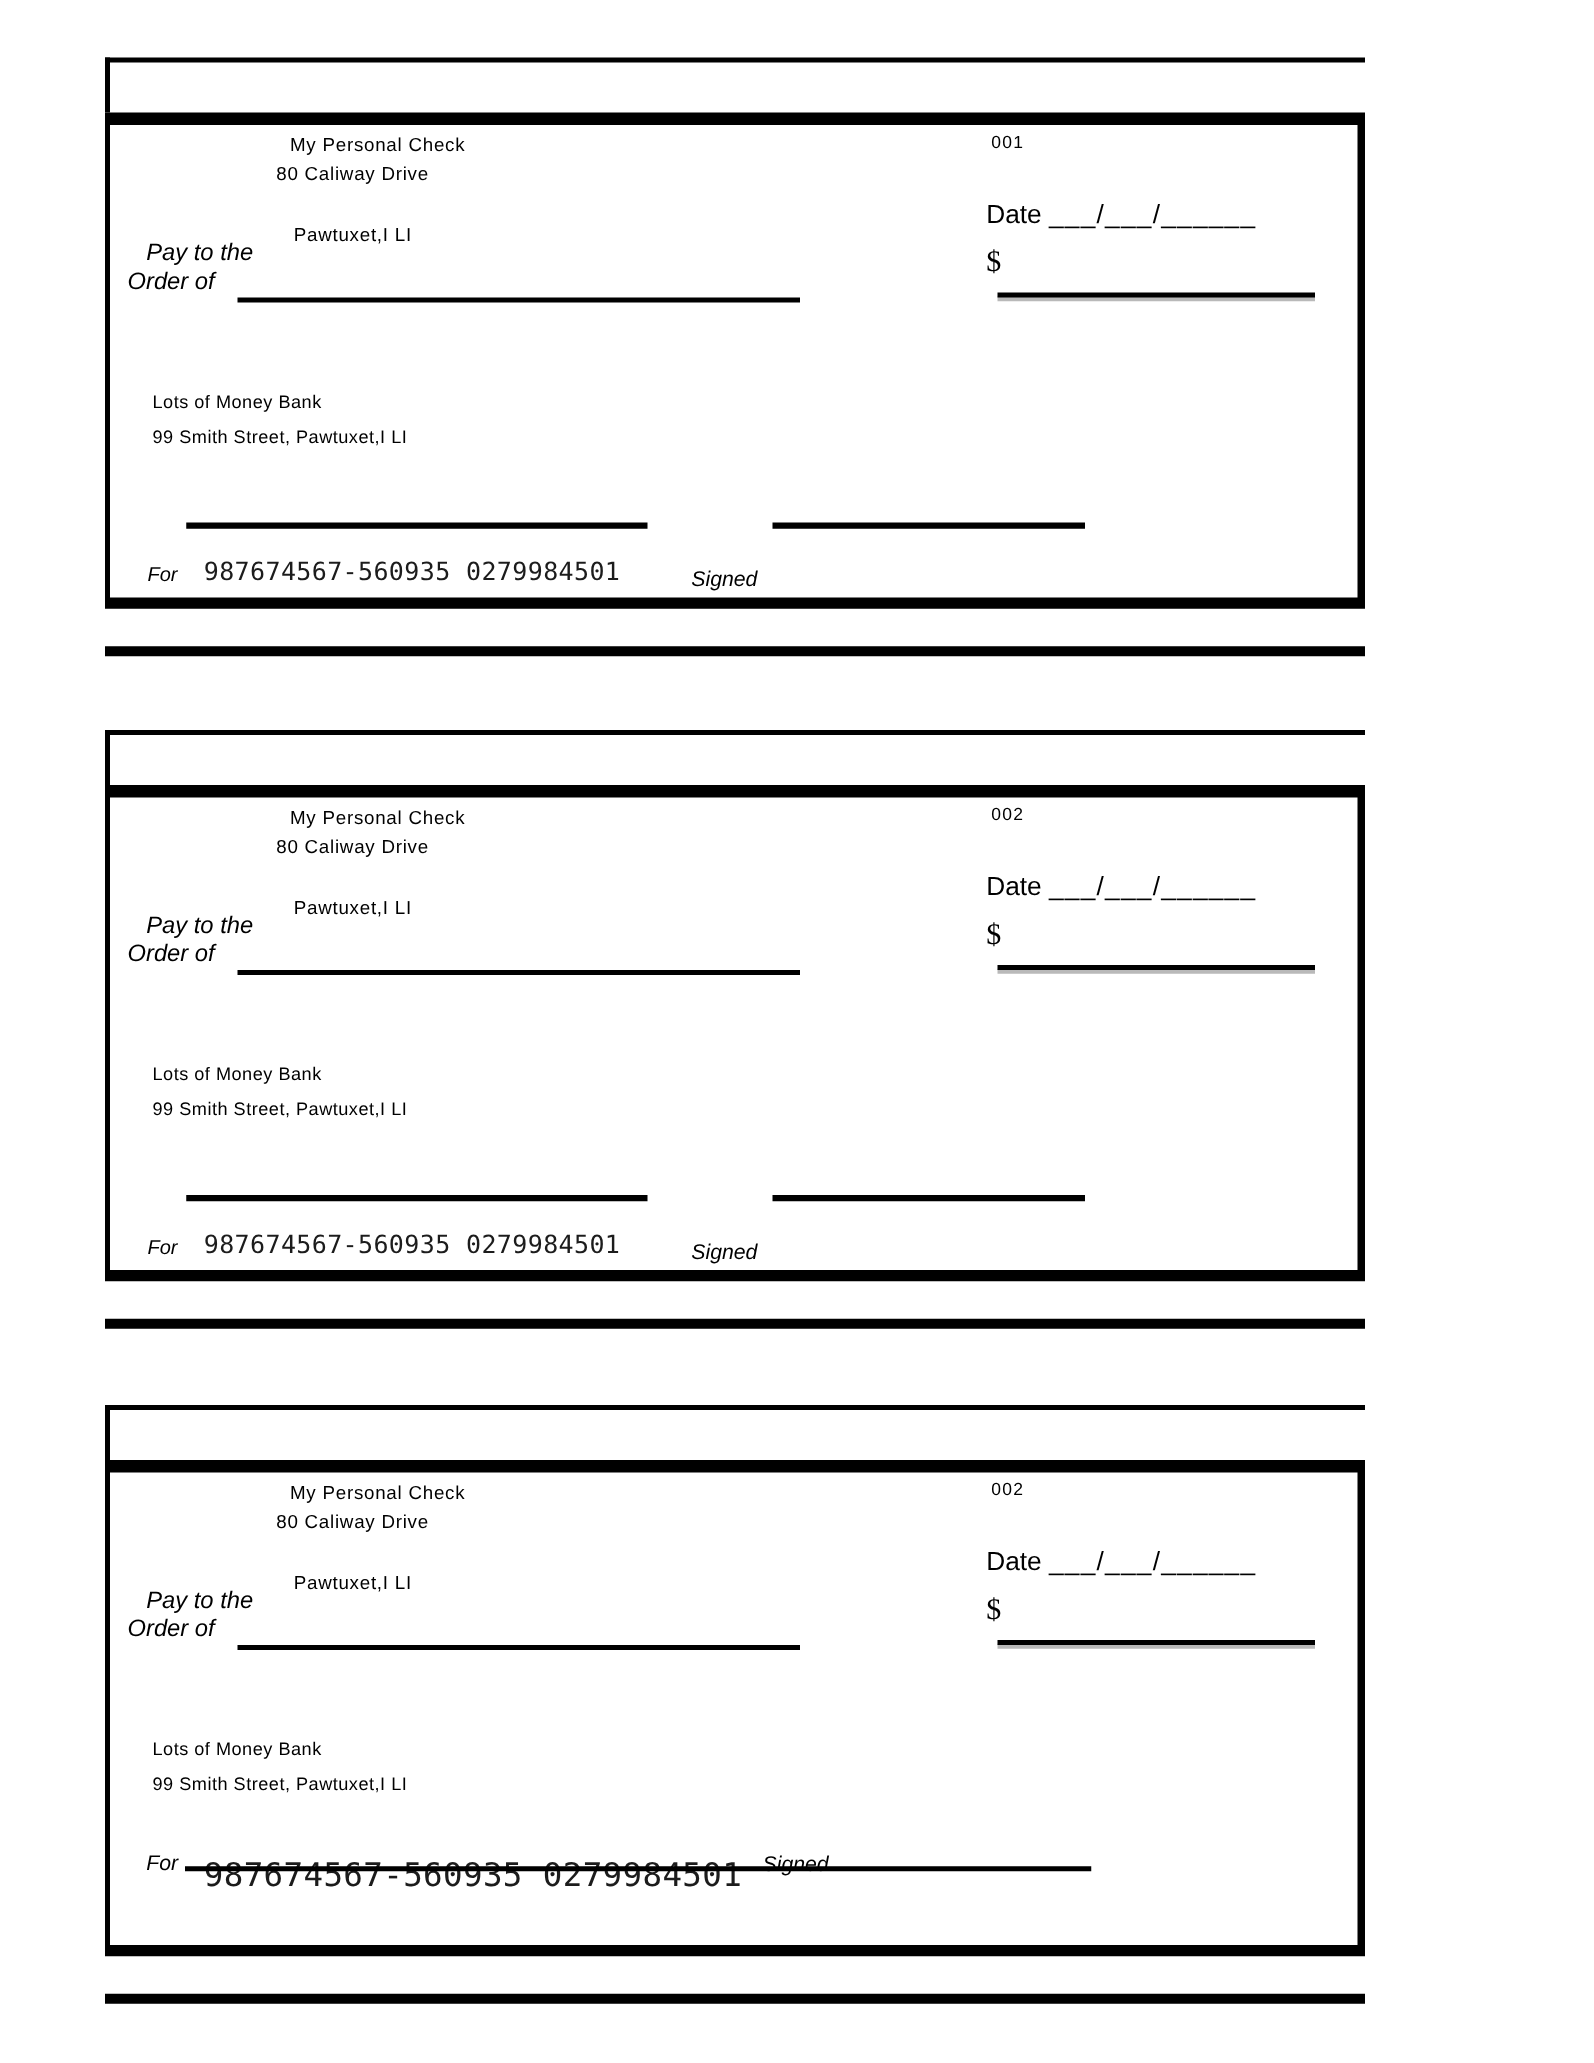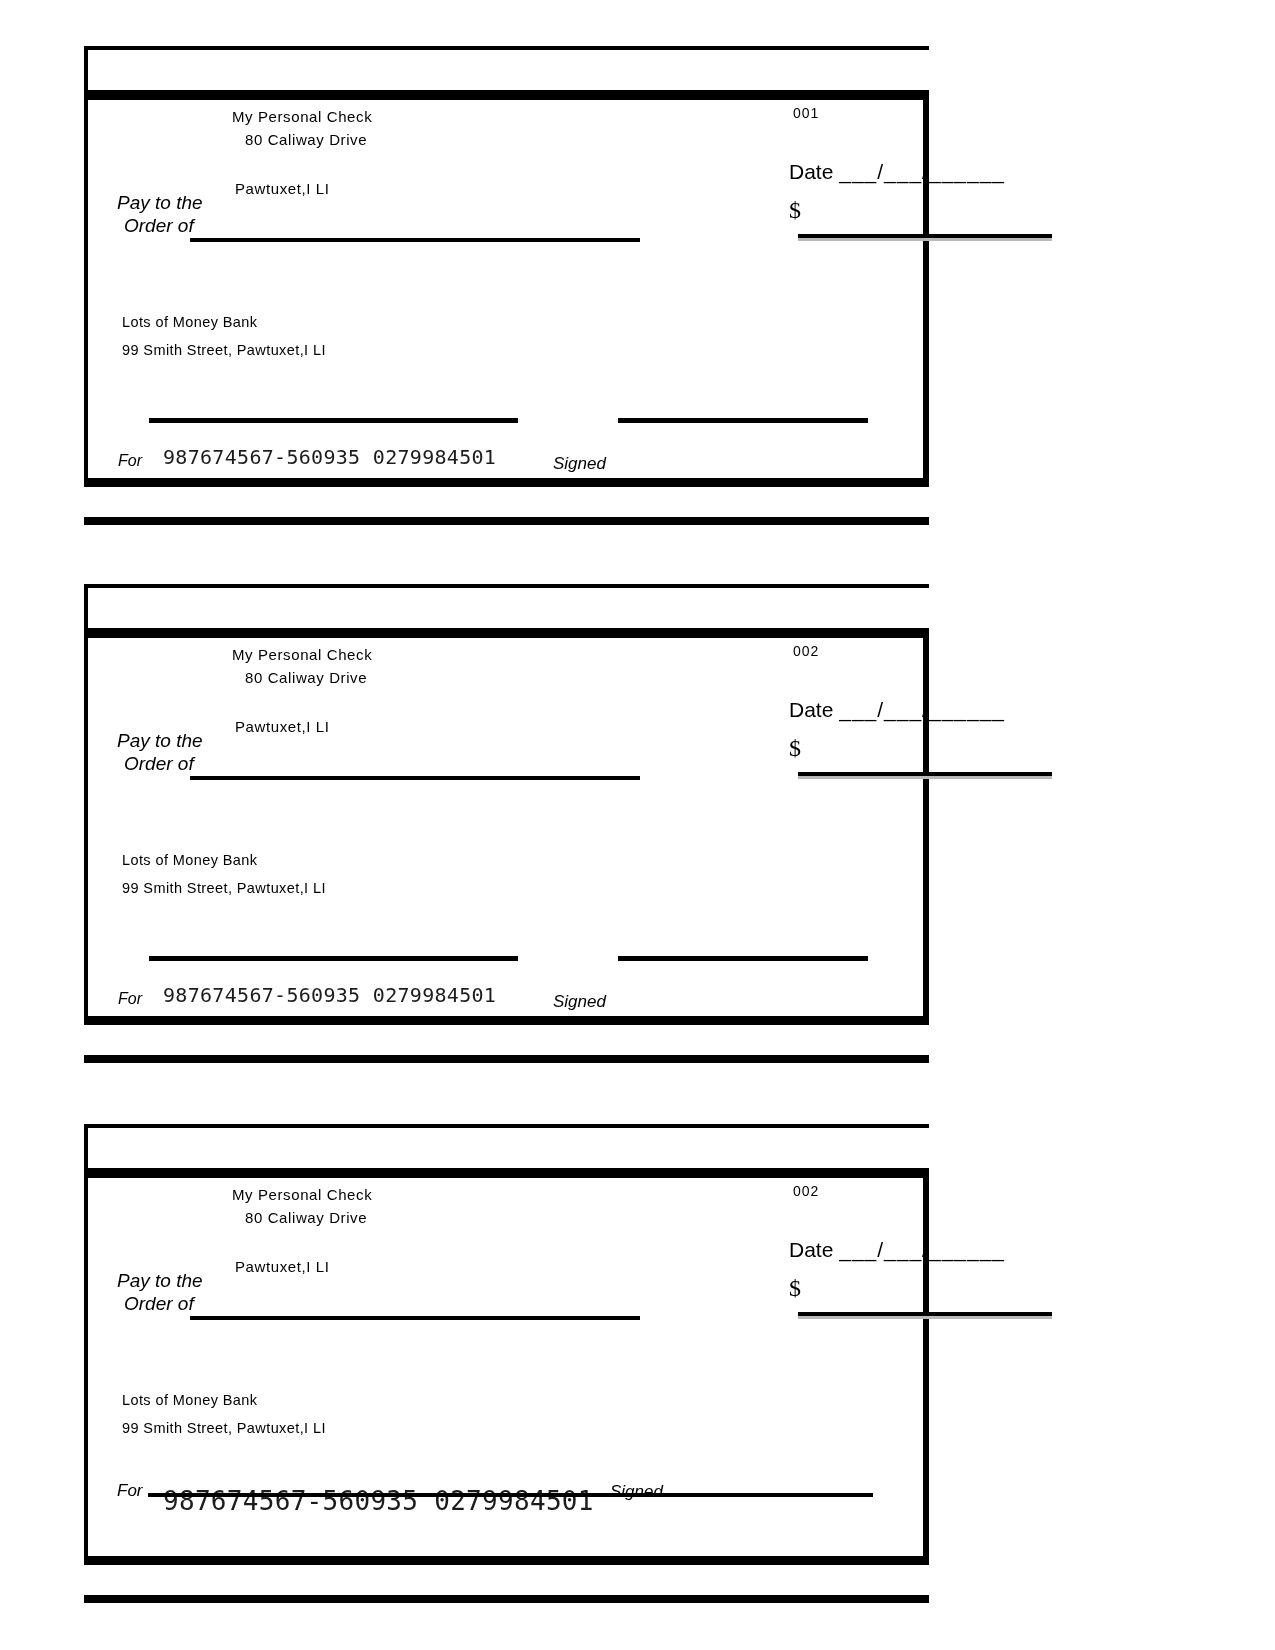--- a/index.html
+++ b/index.html
@@ -10,21 +10,21 @@
     background: #ffffff;
     font-family: "Liberation Sans", sans-serif;
     color: #000;
     overflow: hidden;
   }
 
   
   .check {
     position: absolute;
     left: 84px;
-    width: 845px;
+    width: 1008px;
     height: 479px;
   }
   .strip-top {
     position: absolute; left: 0; top: 0; right: 0; height: 44px;
     border-top: 4px solid #000;
     border-left: 4px solid #000;
     box-sizing: border-box;
   }
   .inner {
     position: absolute; left: 0; top: 44px; right: 0; height: 397px;
@@ -35,27 +35,27 @@
     box-sizing: border-box;
   }
   .band-bottom {
     position: absolute; left: 0; top: 471px; right: 0; height: 8px;
     background: #000;
   }
 
   
   .t { position: absolute; white-space: nowrap; }
   .payer-name   { left:148px; top:62px;  font-size:15px; letter-spacing:0.6px; }
-  .payer-addr1  { left:161px; top:85px;  font-size:15px; letter-spacing:0.6px; }
+  .payer-addr1  { left:137px; top:85px;  font-size:15px; letter-spacing:0.6px; }
   .payer-addr2  { left:151px; top:119px; font-size:15px; letter-spacing:0.6px;margin-top:15px; }
   .check-num    { left:709px; top:59px;  font-size:14px; letter-spacing:1px; }
   .date-row     { left:705px; top:114px; font-size:21px; }
   .date-row .blanks { letter-spacing:1px; }
   .pay1         { left:33px;  top:146px; font-size:19px; font-style:italic; }
-  .pay2         { left:40px;  top:169px; font-size:19px; font-style:italic; }
+  .pay2         { left:18px;  top:169px; font-size:19px; font-style:italic; }
   .dollar       { left:705px; top:151px; font-size:24px; font-family:"Liberation Serif", serif; }
   .bank-name    { left:38px;  top:268px; font-size:14.5px; letter-spacing:0.4px; }
   .bank-addr    { left:38px;  top:296px; font-size:14.5px; letter-spacing:0.4px;text-align:center; }
   .for-label    { left:34px;  top:406px; font-size:16px; font-style:italic; }
   .micr         { left:79px;  top:399px; font-size:20px; font-family:"DejaVu Sans Mono", monospace;
                   font-weight:400; color:#1c1c1c; letter-spacing:0.3px; }
   .signed       { left:469px; top:408px; font-size:17px; font-style:italic; }
 
   
   .rule { position: absolute; background:#000; }

